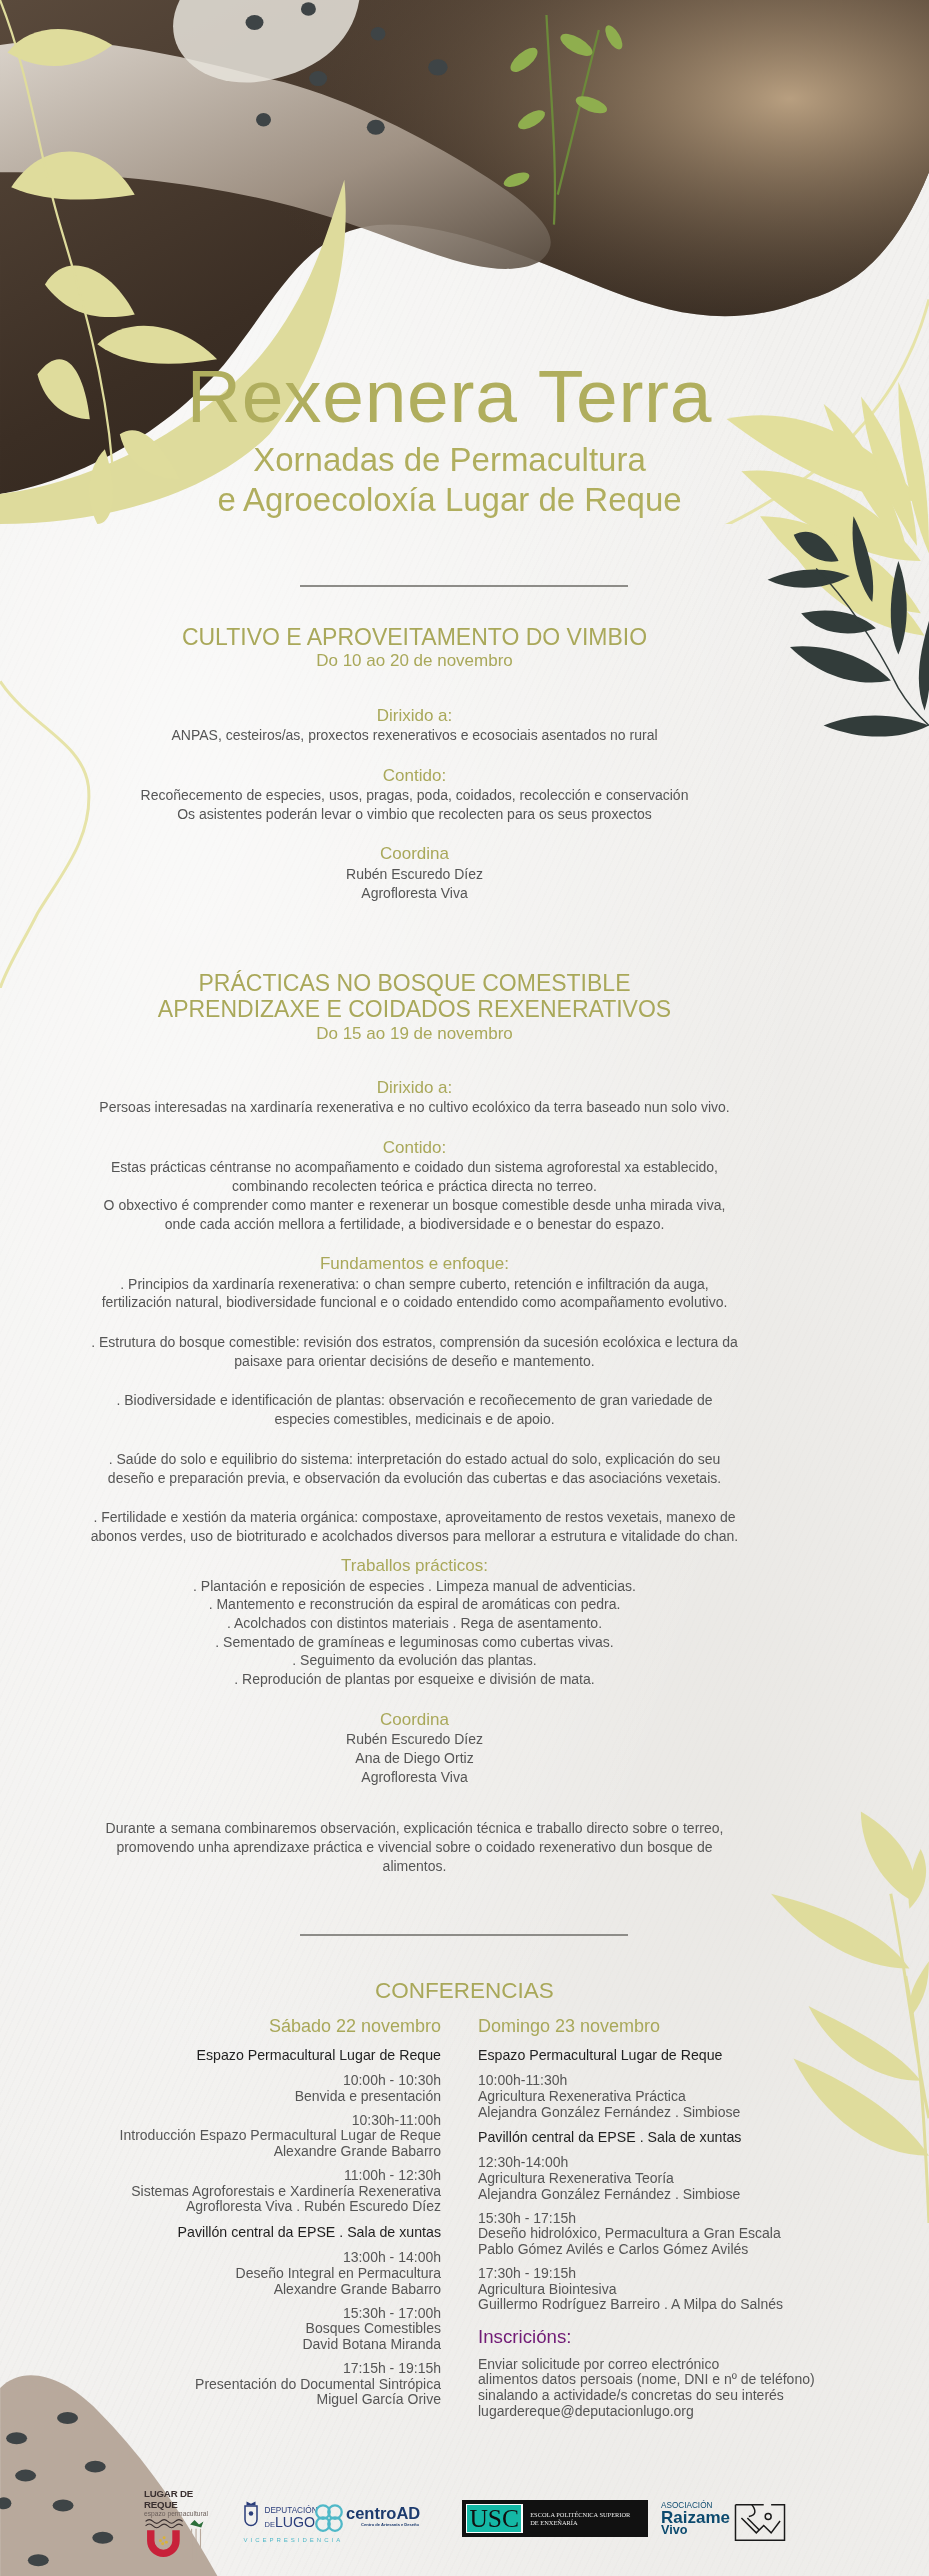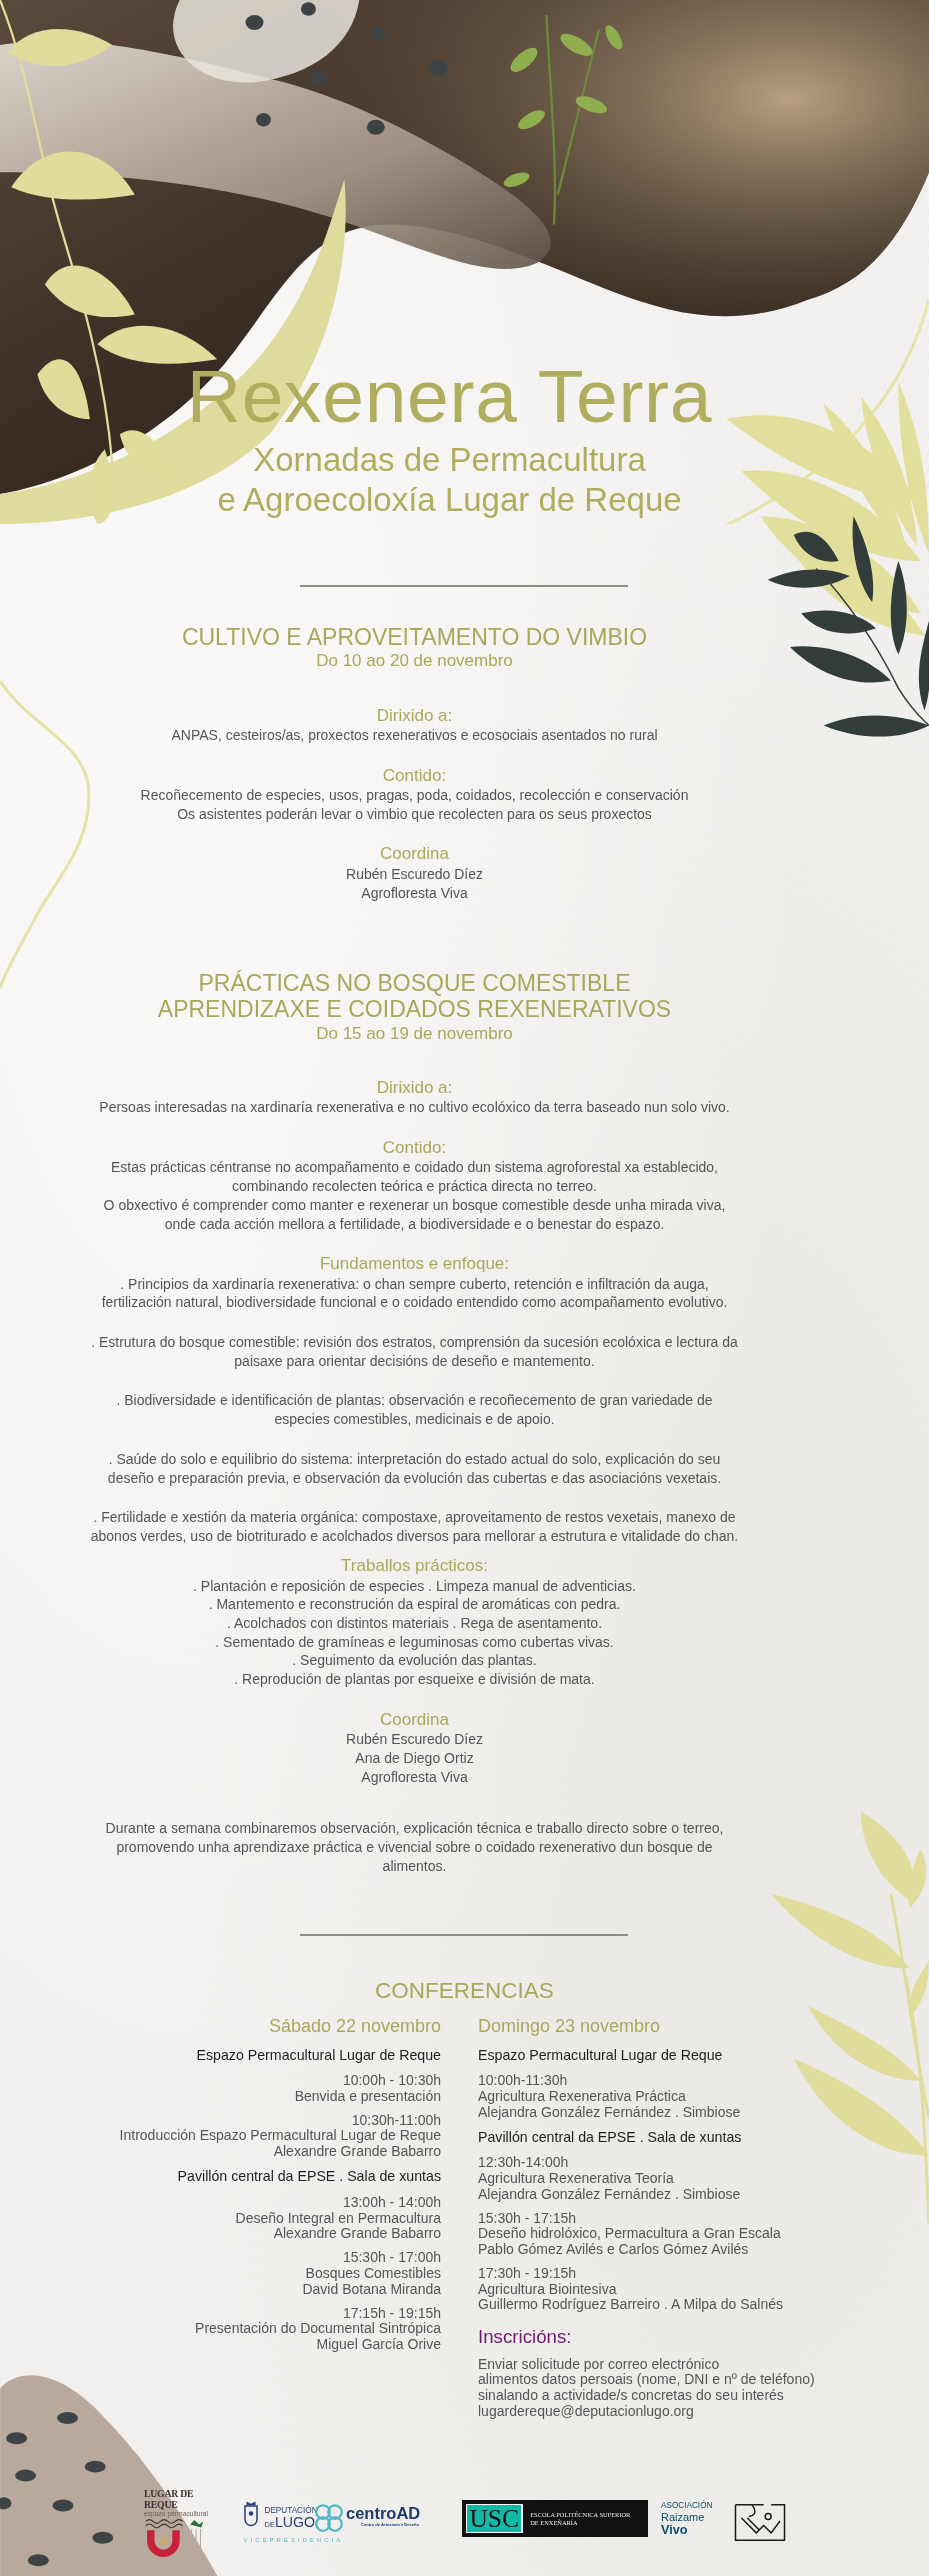--- a/index.html
+++ b/index.html
@@ -92,21 +92,21 @@
   .insc-body div {
     font-family: "Liberation Sans", sans-serif; font-size: 14px; color: #555; line-height: 15.7px;
   }
 
   
   .deco { position: absolute; }
 
   
   .logos { position: absolute; top: 2470px; left: 0; width: 929px; height: 90px; }
   .logo { position: absolute; }
-  .lr-title { font-family: Liberation Serif, serif; font-weight: 700; font-size: 9.7px; color: #3a3030; letter-spacing: -0.2px; }
+  .lr-title { font-family: Liberation Sans, sans-serif; font-weight: 700; font-size: 9.7px; color: #3a3030; letter-spacing: -0.2px; }
   .lr-sub { font-family: "Liberation Sans", sans-serif; font-size: 6.7px; color: #6b5f5a; }
   .dep-text { font-family: Liberation Sans, sans-serif; color: #2a3d7a; }
   .usc-box { background: #111; color: #fff; display: flex; align-items: center; }
   .usc-letters { font-family: "Liberation Serif", serif; font-size: 25.5px; color: #111; background: #14b8a6; padding: 0 2.2px; line-height: 27px; }
   .usc-text { font-family: "Liberation Serif", serif; font-size: 6.4px; color: #eee; line-height: 7.5px; margin-left: 7.5px; }
   .rv-text { font-family: "Liberation Sans", sans-serif; color: #0c4a6e; text-align: left; }
 </style>
 </head>
 <body>
 
@@ -319,20 +319,25 @@
   <div class="venue">Espazo Permacultural Lugar de Reque</div>
   <div class="slot">
     <div>10:00h - 10:30h</div>
     <div>Benvida e presentación</div>
   </div>
   <div class="slot">
     <div>10:30h-11:00h</div>
     <div>Introducción Espazo Permacultural Lugar de Reque</div>
     <div>Alexandre Grande Babarro</div>
   </div>
+  <div class="slot">
+    <div>11:00h - 12:30h</div>
+    <div>Sistemas Agroforestais e Xardinería Rexenerativa</div>
+    <div>Agrofloresta Viva . Rubén Escuredo Díez</div>
+  </div>
   <div class="venue">Pavillón central da EPSE . Sala de xuntas</div>
   <div class="slot">
     <div>13:00h - 14:00h</div>
     <div>Deseño Integral en Permacultura</div>
     <div>Alexandre Grande Babarro</div>
   </div>
   <div class="slot">
     <div>15:30h - 17:00h</div>
     <div>Bosques Comestibles</div>
     <div>David Botana Miranda</div>
@@ -433,21 +438,21 @@
     </div>
     <div class="usc-text">
       <div>ESCOLA POLITÉCNICA SUPERIOR</div>
       <div>DE ENXEÑARÍA</div>
     </div>
   </div>
 
   <div class="logo" style="left:670px; top:31px; width:127px; height:42px;">
     <div class="rv-text" style="position:absolute; right:69px; top:0; width:67px;">
       <div style="font-size:8.2px; line-height:9.7px;">ASOCIACIÓN</div>
-      <div style="font-size:11px; line-height:13.5px; font-weight:400;">Raizame</div>
+      <div style="font-size:17px; line-height:13.5px; font-weight:700;">Raizame</div>
       <div style="font-size:12.7px; line-height:13.5px; font-weight:700;">Vivo</div>
     </div>
     <svg style="position:absolute; left:64px; top:1.5px;" width="52" height="39" viewBox="0 0 70 52">
       <g fill="none" stroke="#1a1a1a" stroke-width="2">
         <path d="M2 2 H40 M2 2 V50 H68 V2 H50"></path>
         <path d="M10 20 L30 40 L40 30 L50 40 L62 24"></path>
         <path d="M18 20 L34 36"></path>
         <circle cx="46" cy="18" r="4"></circle>
         <path d="M24 2 C30 10 30 16 20 18"></path>
       </g>

